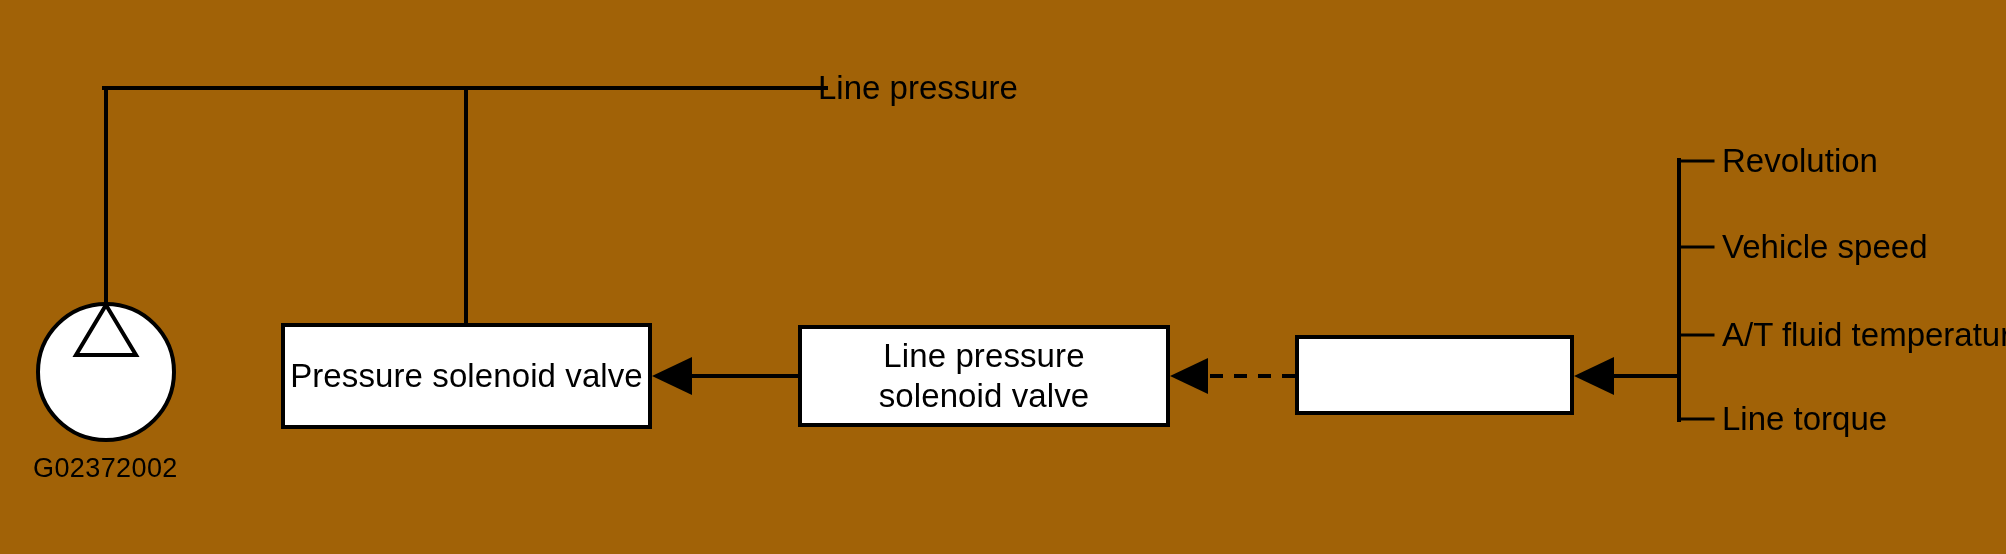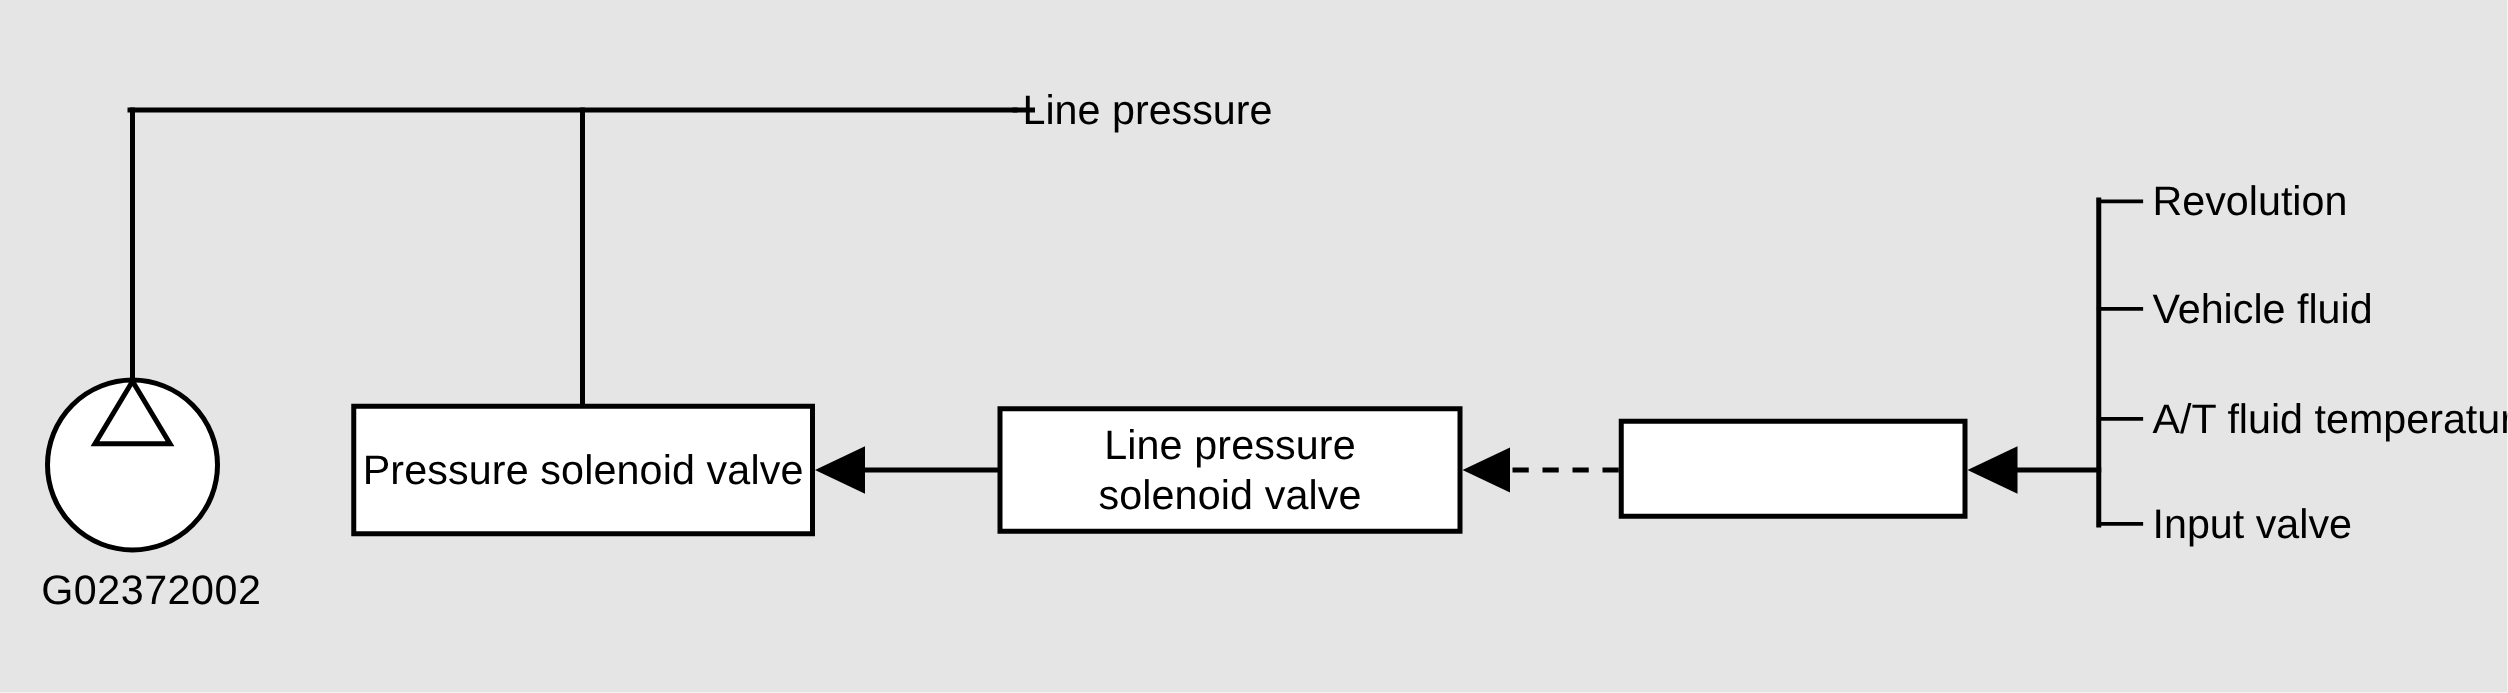--- a/index.html
+++ b/index.html
@@ -9,21 +9,21 @@
     background: #ffffff;
   }
   body {
     font-family: "Liberation Sans", sans-serif;
     color: #000000;
   }
   #diagram-root {
     position: relative;
     width: 2006px;
     height: 554px;
-    background: #e5e5e5;
+    background: #a16207;
     overflow: hidden;
   }
   svg.diagram-canvas {
     position: absolute;
     left: 0;
     top: 0;
     width: 2006px;
     height: 554px;
     display: block;
   }
@@ -81,21 +81,21 @@
   }
   .edge-label {
     position: absolute;
     font-size: 33px;
     line-height: 1;
     color: #000000;
     white-space: nowrap;
   }
   .figure-id {
     position: absolute;
-    font-size: 33px;
+    font-size: 27px;
     line-height: 1;
     color: #000000;
     letter-spacing: 0.4px;
     white-space: nowrap;
   }
 </style>
 </head>
 <body>
 
 <div id="diagram-root">
@@ -152,21 +152,21 @@
   <div class="edge-label" style="left:818px; top:71px;">Line pressure</div>
 
   <div class="box-label" style="left:283px; top:325px; width:367px; height:102px;">Pressure solenoid valve</div>
 
   <div class="box-label" style="left:800px; top:327px; width:368px; height:98px;">Line pressure
 solenoid valve</div>
 
 
   <div class="edge-label" style="left:1722px; top:144px;">Revolution</div>
 
-  <div class="edge-label" style="left:1722px; top:230px;">Vehicle fluid</div>
+  <div class="edge-label" style="left:1722px; top:230px;">Vehicle speed</div>
 
   <div class="edge-label" style="left:1722px; top:318px;">A/T fluid temperature</div>
 
-  <div class="edge-label" style="left:1722px; top:402px;">Input valve</div>
+  <div class="edge-label" style="left:1722px; top:402px;">Line torque</div>
 
   <div class="figure-id" style="left:33px; top:455px;">G02372002</div>
 
 </div>
 
 </body></html>

